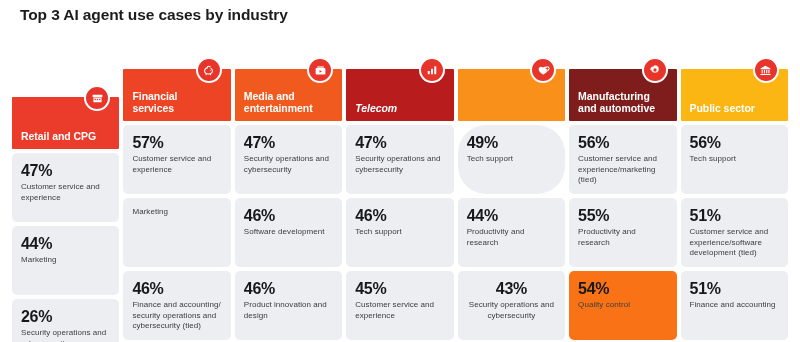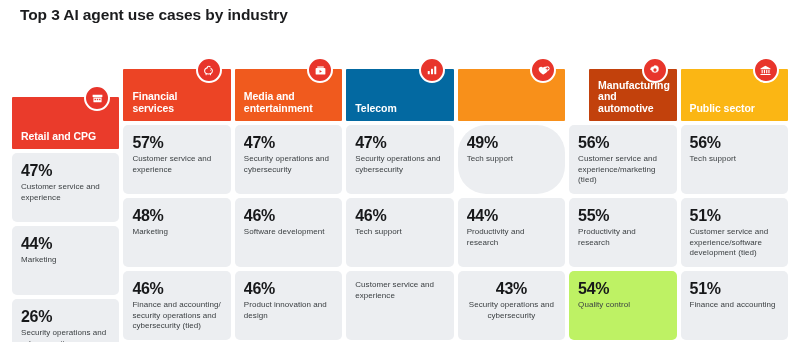--- a/index.html
+++ b/index.html
@@ -115,21 +115,20 @@
               <path d="M7.6 17.8v2.1M15.6 17.8v2.1"></path>
             </svg>
           </div>
           <div class="head-label">Financial services</div>
         </div>
         <div class="cell" style="background: rgb(236, 238, 241);">
           <div class="pct">57%</div>
           <div class="lbl">Customer service and experience</div>
         </div>
         <div class="cell" style="background: rgb(236, 238, 241);">
-          <div class="pct">48%</div>
           <div class="lbl">Marketing</div>
         </div>
         <div class="cell" style="background: rgb(236, 238, 241);">
           <div class="pct">46%</div>
           <div class="lbl">Finance and accounting/ security operations and cybersecurity (tied)</div>
         </div>
       </div>
       <div class="col">
         <div class="head" style="background: rgb(240, 90, 30);">
           <div class="badge" style="background: rgb(232, 53, 43);">
@@ -148,39 +147,40 @@
         <div class="cell" style="background: rgb(236, 238, 241);">
           <div class="pct">46%</div>
           <div class="lbl">Software development</div>
         </div>
         <div class="cell" style="background: rgb(236, 238, 241);">
           <div class="pct">46%</div>
           <div class="lbl">Product innovation and design</div>
         </div>
       </div>
       <div class="col">
-        <div class="head" style="background: #0369a1;">
+        <div class="head" style="background: #b91c1c; font-style: italic;">
           <div class="badge" style="background: rgb(232, 53, 43);">
             <svg width="12" height="12" viewBox="0 0 24 24" fill="#fff">
               <rect x="3.5" y="14" width="4" height="6.5" rx="1"></rect>
               <rect x="10" y="9.5" width="4" height="11" rx="1"></rect>
               <rect x="16.5" y="4.5" width="4" height="16" rx="1"></rect>
             </svg>
           </div>
           <div class="head-label">Telecom</div>
         </div>
         <div class="cell" style="background: rgb(236, 238, 241);">
           <div class="pct">47%</div>
           <div class="lbl">Security operations and cybersecurity</div>
         </div>
         <div class="cell" style="background: rgb(236, 238, 241);">
           <div class="pct">46%</div>
           <div class="lbl">Tech support</div>
         </div>
         <div class="cell" style="background: rgb(236, 238, 241);">
+          <div class="pct">45%</div>
           <div class="lbl">Customer service and experience</div>
         </div>
       </div>
       <div class="col">
         <div class="head" style="background: rgb(248, 144, 26);">
           <div class="badge" style="background: rgb(232, 53, 43);">
             <svg width="13" height="13" viewBox="0 0 24 24" fill="#fff">
               <path d="M11 19.5C6.5 16 3 13.3 3 9.8 3 7.1 5 5.2 7.5 5.2c1.5 0 2.8.7 3.5 1.8.7-1.1 2-1.8 3.5-1.8 1 0 1.9.3 2.6.8-.4.7-.6 1.5-.6 2.4 0 2.2 1.4 4 3.3 4.6-1.4 2-4 4-7.8 6.5z"></path>
               <circle cx="19" cy="8.4" r="4.3"></circle>
               <path d="M19 6.2v4.4M16.8 8.4h4.4" stroke="#E8352B" stroke-width="1.5" stroke-linecap="round"></path>
@@ -194,38 +194,38 @@
         <div class="cell" style="background: rgb(236, 238, 241);">
           <div class="pct">44%</div>
           <div class="lbl">Productivity and research</div>
         </div>
         <div class="cell" style="background: rgb(236, 238, 241); text-align: center;">
           <div class="pct">43%</div>
           <div class="lbl">Security operations and cybersecurity</div>
         </div>
       </div>
       <div class="col">
-        <div class="head" style="background: #c2410c; margin-left: 20px;">
+        <div class="head" style="background: #7f1d1d;">
           <div class="badge" style="background: rgb(232, 53, 43);">
             <svg width="12" height="12" viewBox="0 0 24 24" fill="#fff">
               <path d="M12 2.2l2 1.1 2.2-.5 1 2 2 1-.5 2.2 1.1 2-1.1 2 .5 2.2-2 1-1 2-2.2-.5-2 1.1-2-1.1-2.2.5-1-2-2-1 .5-2.2L2.2 12l1.1-2-.5-2.2 2-1 1-2 2.2.5z"></path>
               <circle cx="12" cy="12" r="3.3" fill="#E8352B"></circle>
             </svg>
           </div>
           <div class="head-label">Manufacturing and automotive</div>
         </div>
         <div class="cell" style="background: rgb(236, 238, 241);">
           <div class="pct">56%</div>
           <div class="lbl">Customer service and experience/marketing (tied)</div>
         </div>
         <div class="cell" style="background: rgb(236, 238, 241);">
           <div class="pct">55%</div>
           <div class="lbl">Productivity and research</div>
         </div>
-        <div class="cell" style="background: #bef264;">
+        <div class="cell" style="background: #f97316;">
           <div class="pct">54%</div>
           <div class="lbl">Quality control</div>
         </div>
       </div>
       <div class="col">
         <div class="head" style="background: rgb(251, 182, 20);">
           <div class="badge" style="background: rgb(232, 53, 43);">
             <svg width="13" height="13" viewBox="0 0 24 24" fill="#fff">
               <path d="M12 3L2.8 8.1v1.6h18.4V8.1z"></path>
               <rect x="4.8" y="10.8" width="2.1" height="6.4"></rect>

